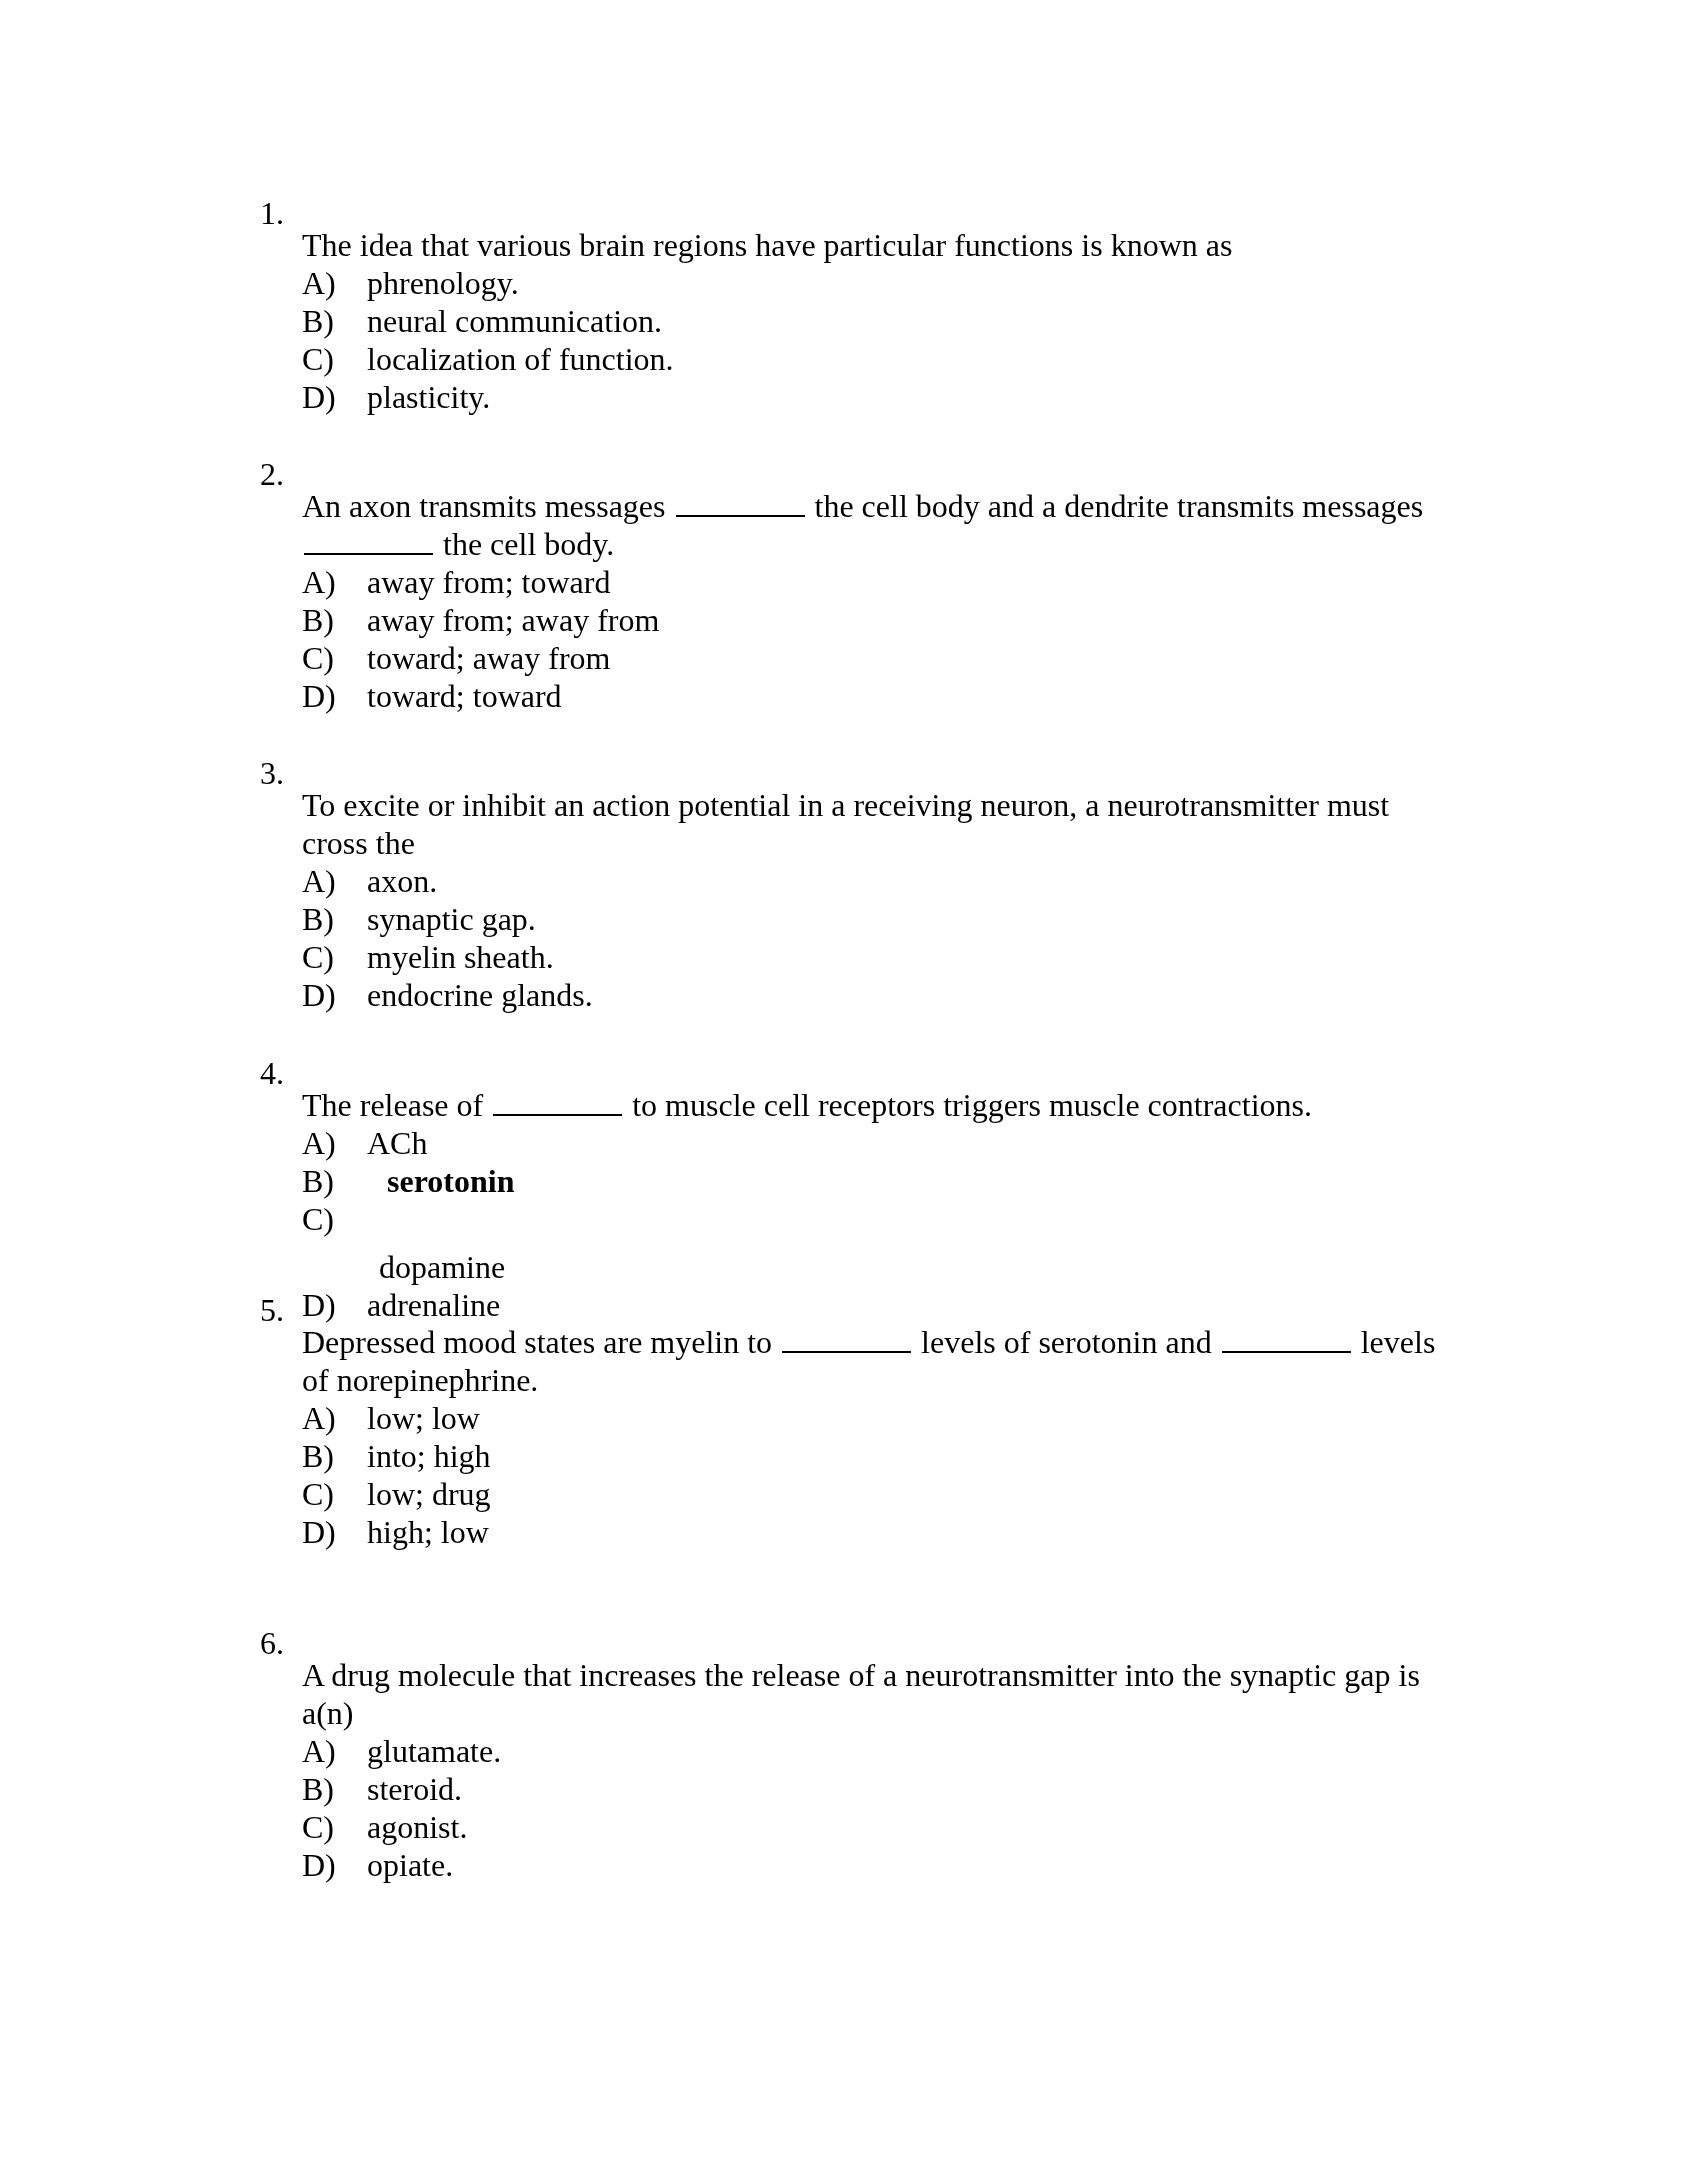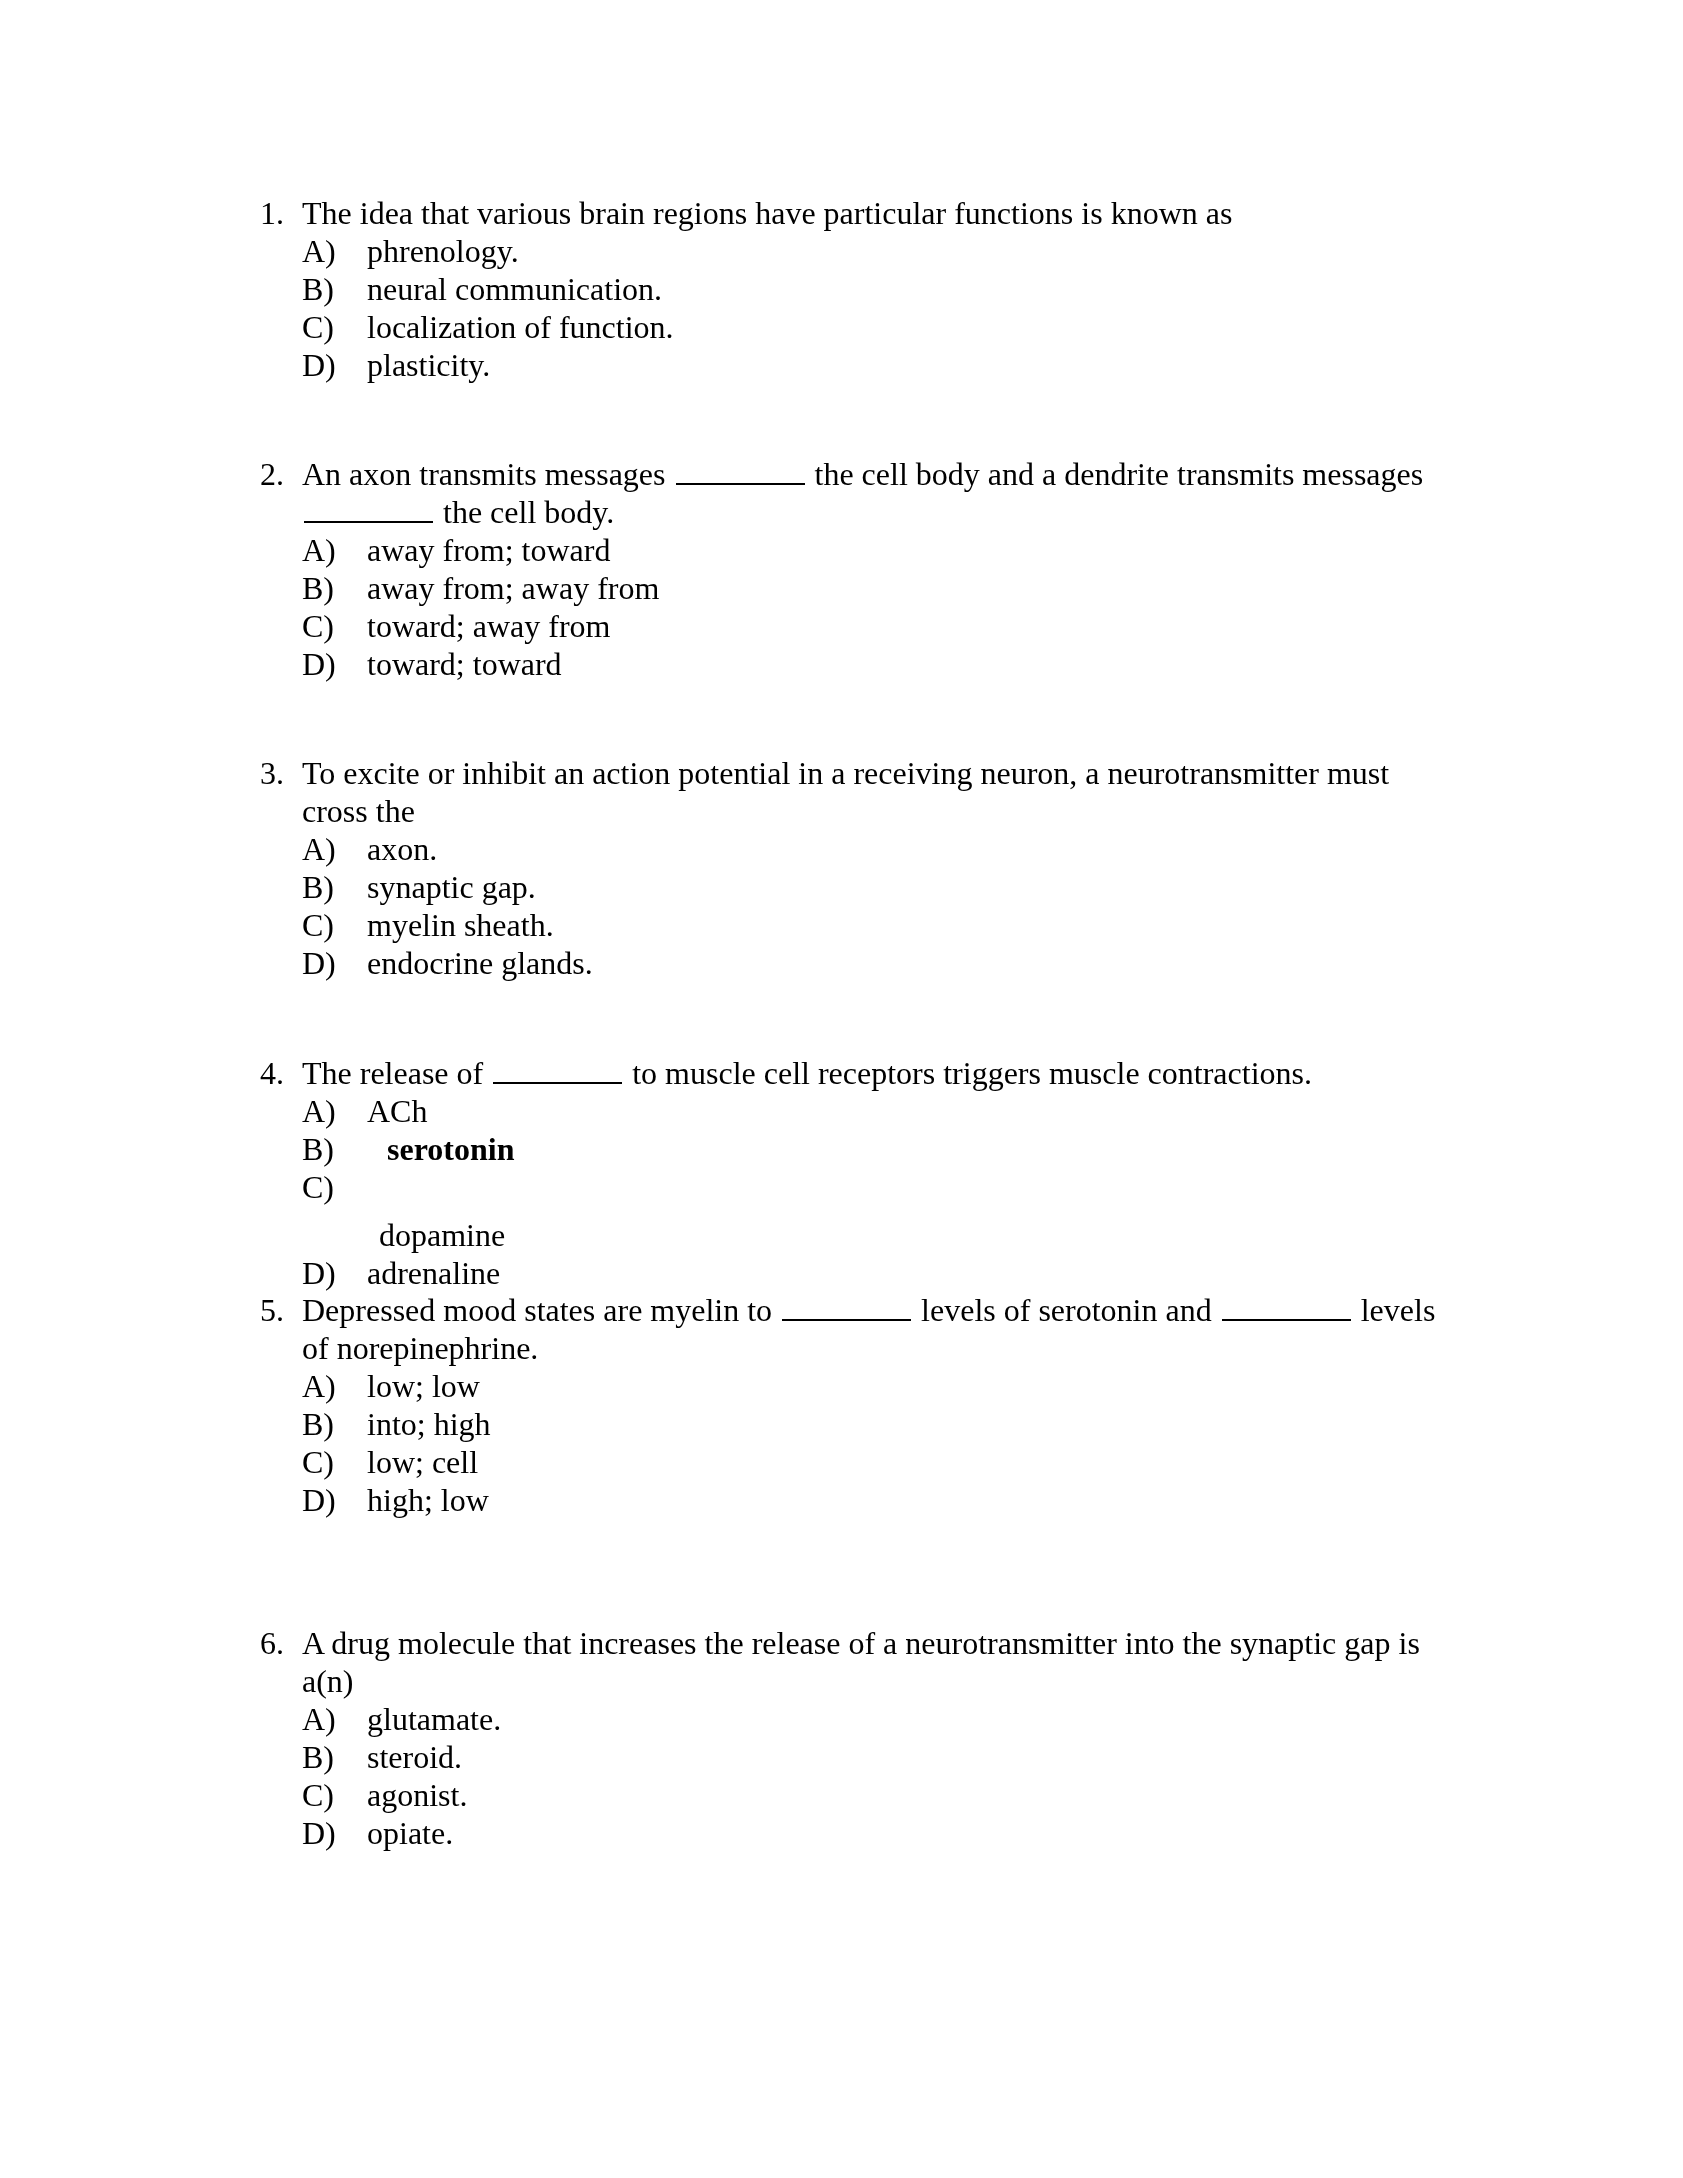--- a/index.html
+++ b/index.html
@@ -2,21 +2,21 @@
 <html><head>
 <meta charset="utf-8">
 <style>
   html, body { margin: 0; padding: 0; background: #ffffff; }
   body { width: 1683px; height: 2178px; position: relative; overflow: hidden;
          font-family: "Liberation Serif", "DejaVu Serif", serif; color: #000; }
   .page { position: absolute; left: 0; top: 0; width: 1683px; height: 2178px; }
   .q { position: absolute; left: 260px; width: 1188px; font-size: 32px; line-height: 38px; }
   .stem { display: flex; }
   .num { width: 42px; flex: none; }
-  .stem-text { flex: 1; }
+  .stem-text { flex: 1; margin-top: 32px; }
   .opts { margin-left: 42px; }
   .opt { display: flex; }
   .letter { width: 65px; flex: none; }
   .blank { display: inline-block; width: 129px; border-bottom: 2.5px solid #000; height: 28px; vertical-align: baseline; margin: 0 2px; }
 </style>
 </head>
 <body>
 
 <div class="page">
 
@@ -129,21 +129,21 @@
       <div class="opt">
           <span class="letter">A)</span>
           <span>low; low</span>
         </div>
       <div class="opt">
           <span class="letter">B)</span>
           <span>into; high</span>
         </div>
       <div class="opt">
           <span class="letter">C)</span>
-          <span>low; cell</span>
+          <span>low; drug</span>
         </div>
       <div class="opt">
           <span class="letter">D)</span>
           <span>high; low</span>
         </div>
     </div>
   </div>
 
   <div class="q" style="top:1624px;">
     <div class="stem">

